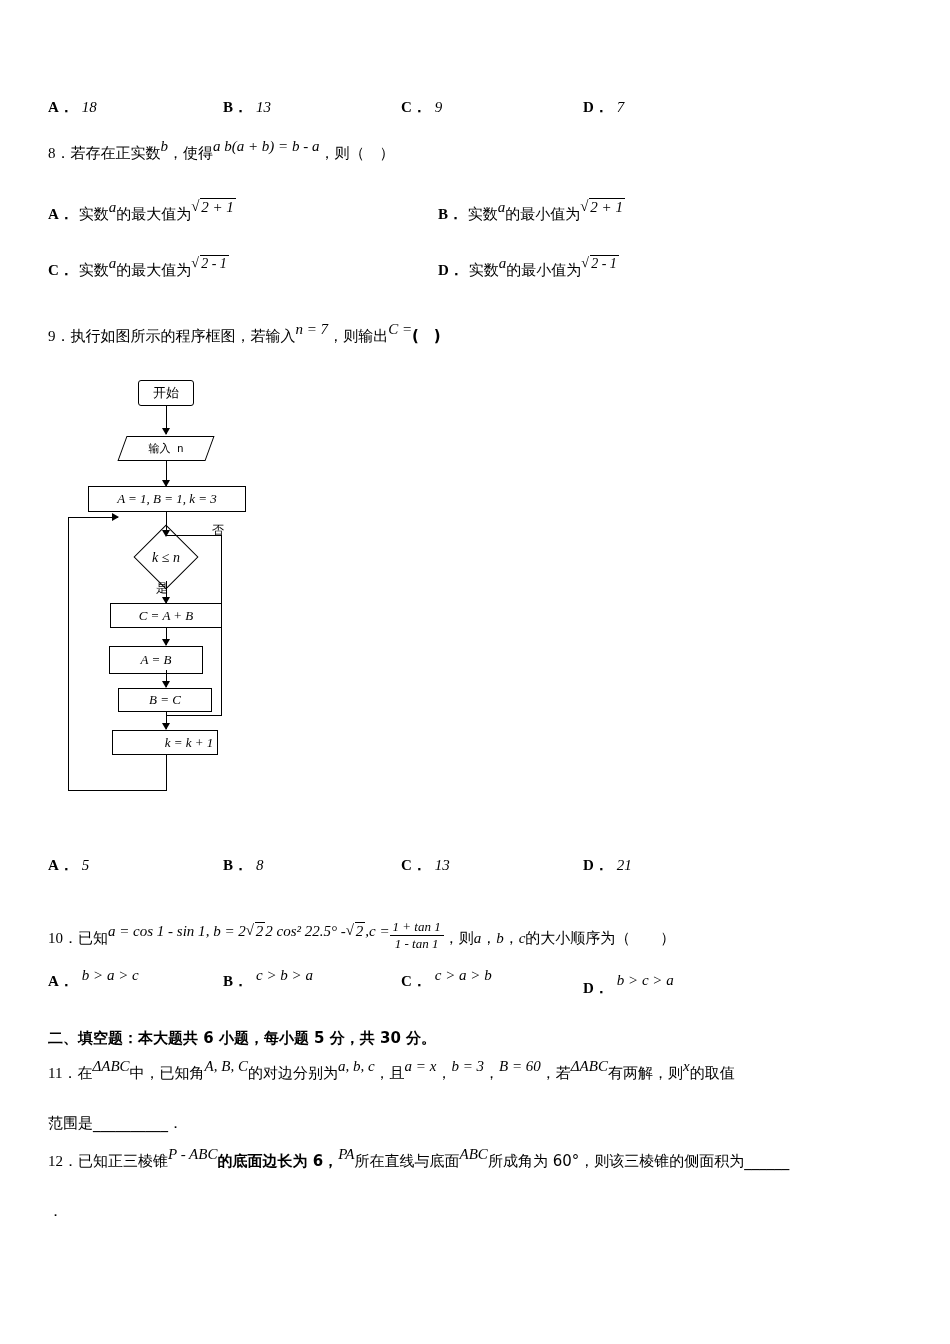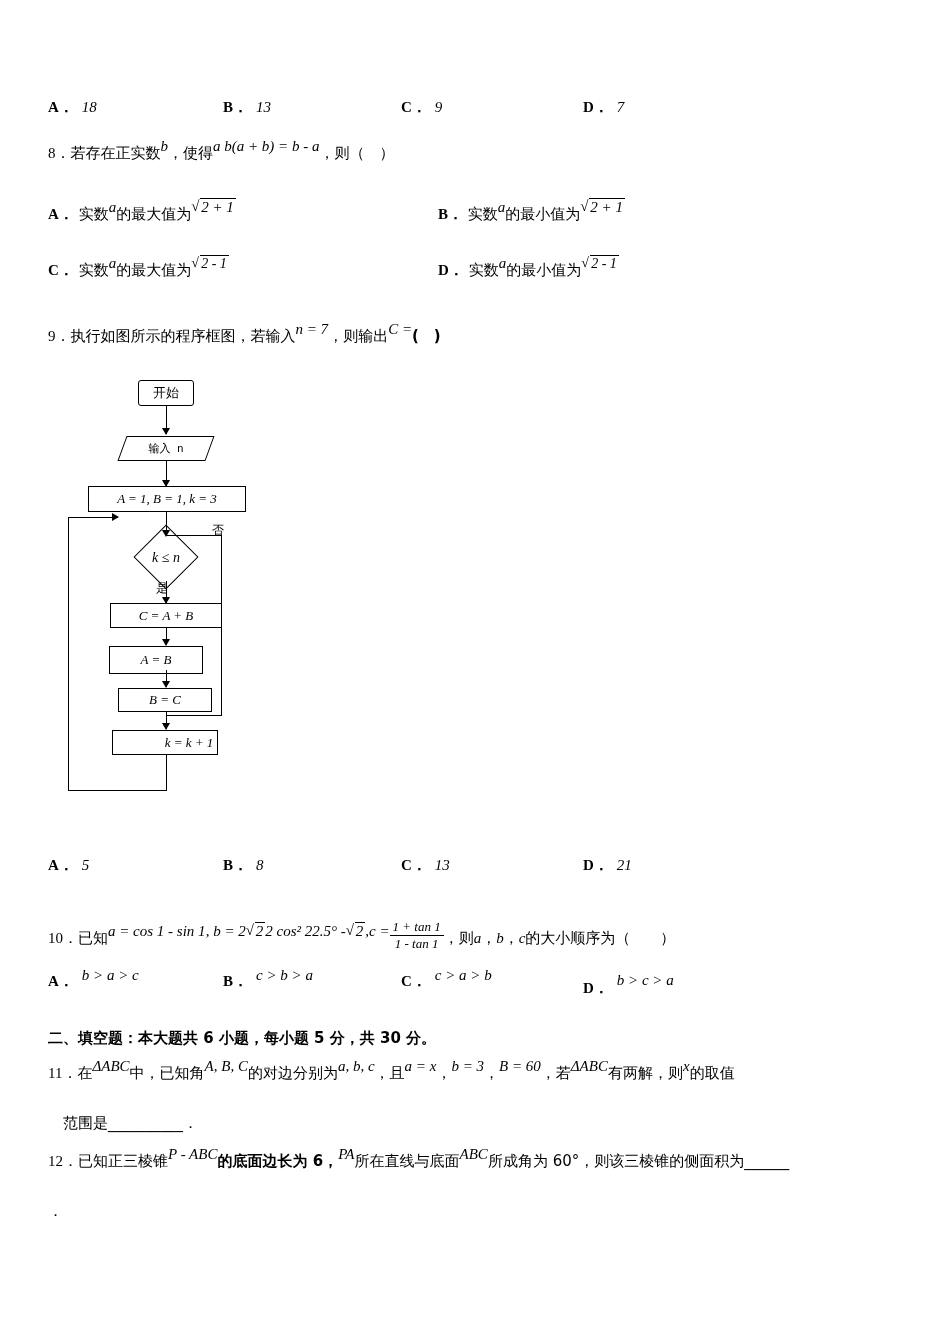--- a/index.html
+++ b/index.html
@@ -385,21 +385,21 @@
       </div>
     </div>
 
     <div class="q-line cn" style="left:0px; top:1027px; font-weight:bold;">
       <span>二、填空题：本大题共 6 小题，每小题 5 分，共 30 分。</span>
     </div>
 
     <div class="q-line" style="left:0px; top:1062px;">
       <span class="qnum">11．</span><span class="cn">在</span><span class="m">ΔABC</span><span class="cn">中，已知角</span><span class="m">A, B, C</span><span class="cn">的对边分别为</span><span class="m">a, b, c</span><span class="cn">，且</span><span class="m">a = x</span><span class="cn">，</span><span class="m">b = 3</span><span class="cn">，</span><span class="m">B = 60</span><span class="cn">，若</span><span class="m">ΔABC</span><span class="cn">有两解，则</span><span class="m">x</span><span class="cn">的取值</span>
     </div>
-    <div class="q-line cn" style="left:15px; top:1112px;">
+    <div class="q-line cn" style="left:0px; top:1112px;">
       <span>范围是__________．</span>
     </div>
 
     <div class="q-line" style="left:0px; top:1150px;">
       <span class="qnum">12．</span><span class="cn">已知正三棱锥</span><span class="m">P - ABC</span><span class="cn" style="font-weight:bold;">的底面边长为 6，</span><span class="m">PA</span><span class="cn">所在直线与底面</span><span class="m">ABC</span><span class="cn">所成角为 60°，则该三棱锥的侧面积为______</span>
     </div>
     <div class="q-line cn" style="left:0px; top:1200px;">
       <span>．</span>
     </div>
   </div>

